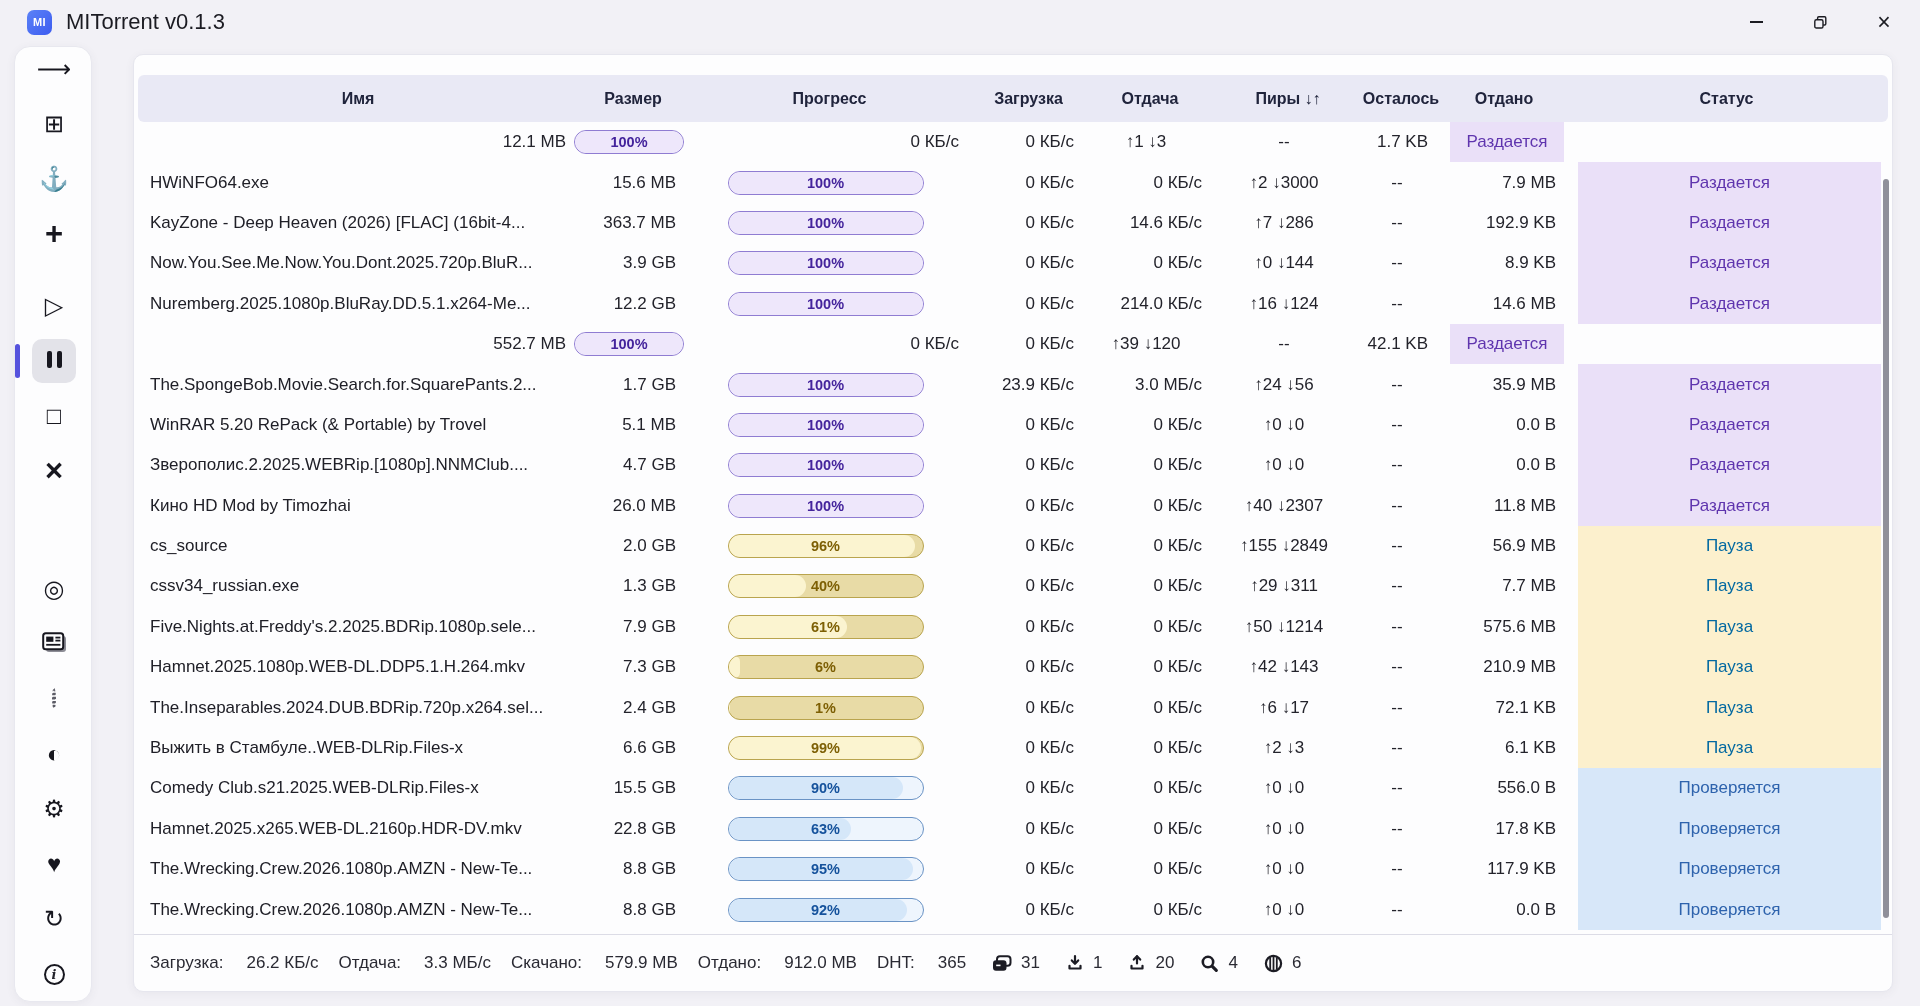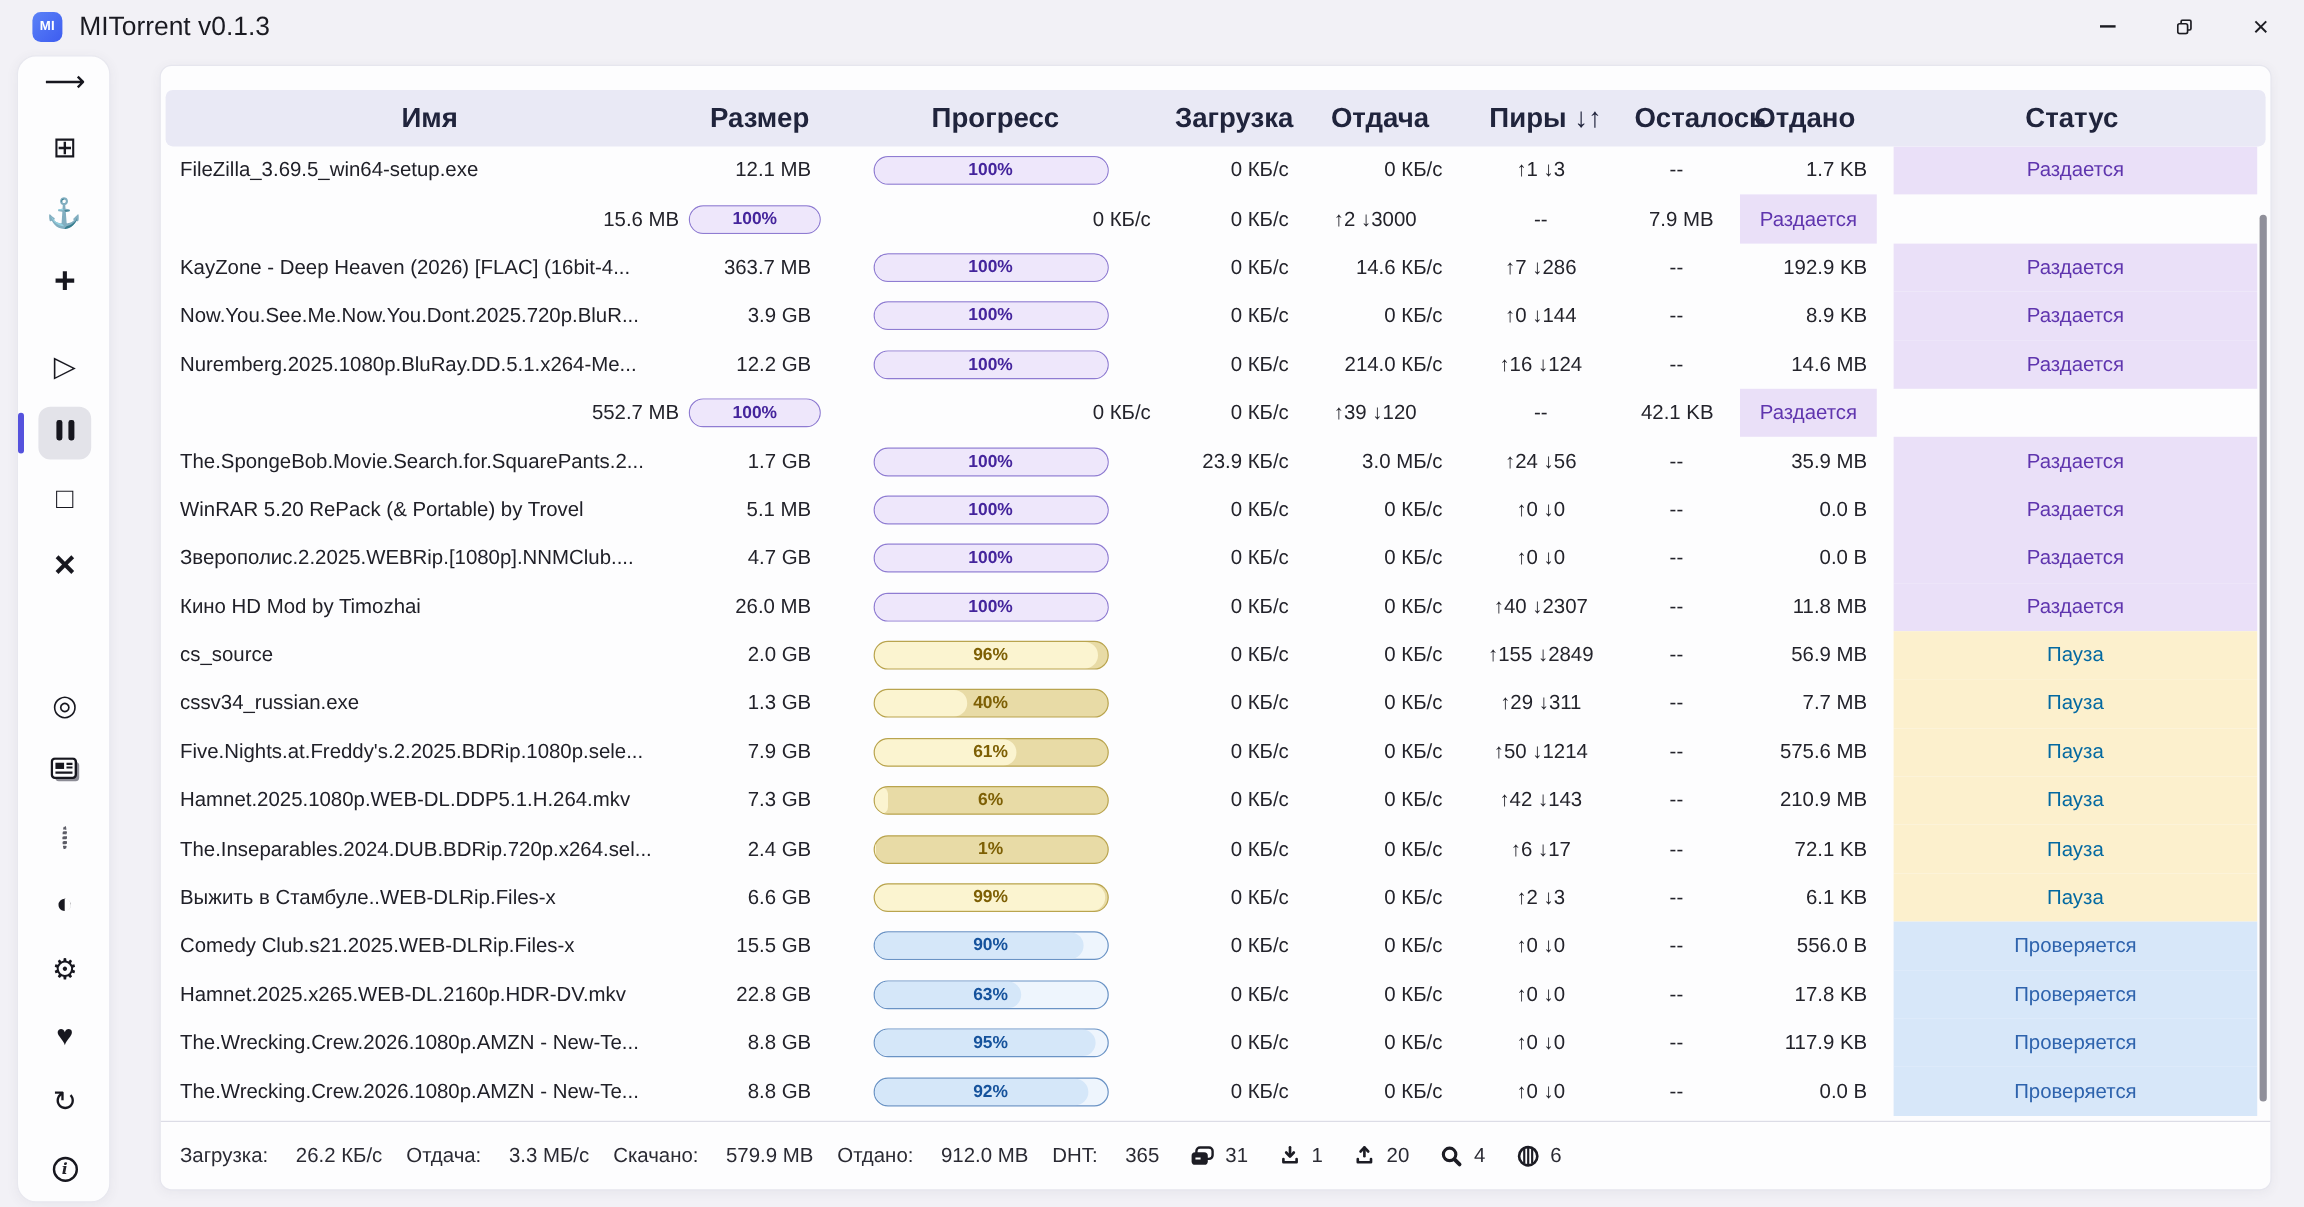--- a/index.html
+++ b/index.html
@@ -50,21 +50,21 @@
   
   .panel { position:absolute; left:133px; top:54px; width:1760px; height:938px;
     background:#fdfdfe; border:1px solid #e6e6ee; border-radius:10px;
     box-shadow:0 2px 10px rgba(60,60,90,.06); }
 
   .t-head, .t-row { display:grid;
     grid-template-columns:440px 110px 283px 115px 128px 148px 78px 128px 317px;
     align-items:center; }
   .t-head { position:absolute; top:20px; left:4px; right:4px; height:47px;
     background:#e9e9f5; border-radius:6px; font-weight:700; color:#20243c;
-    font-size:23px; }
+    font-size:16px; }
   .h-cell { text-align:center; cursor:default; }
 
   .rows { position:absolute; top:67px; left:0; right:0; height:808px; overflow:hidden; }
   .t-row { height:40.4px; font-size:17px; }
   .cell { white-space:nowrap; }
   .c-name { padding-left:16px; overflow:hidden; color:#202028; }
   .num { text-align:right; padding-right:8px; }
   .c-peers, .c-eta { text-align:center; }
 
   .c-prog { display:flex; justify-content:center; }
@@ -225,36 +225,36 @@
     <div class="h-cell">Загрузка</div>
     <div class="h-cell">Отдача</div>
     <div class="h-cell">Пиры ↓↑</div>
     <div class="h-cell">Осталось</div>
     <div class="h-cell">Отдано</div>
     <div class="h-cell">Статус</div>
   </div>
 
   <div class="rows">
       <div class="t-row">
-    <div class="cell c-name">FileZilla_3.69.5_win64-setup.exe</div>
     <div class="cell c-size num">12.1 MB</div>
     <div class="cell c-prog">
       <div class="pbar seeding">
         <div class="pfill" style="width: 100%;"></div>
         <div class="plabel">100%</div>
       </div>
     </div>
     <div class="cell c-down num">0 КБ/с</div>
     <div class="cell c-up num">0 КБ/с</div>
     <div class="cell c-peers">↑1 ↓3</div>
     <div class="cell c-eta">--</div>
     <div class="cell c-given num">1.7 KB</div>
     <div class="cell c-status seeding">Раздается</div>
   </div>
       <div class="t-row">
+    <div class="cell c-name">HWiNFO64.exe</div>
     <div class="cell c-size num">15.6 MB</div>
     <div class="cell c-prog">
       <div class="pbar seeding">
         <div class="pfill" style="width: 100%;"></div>
         <div class="plabel">100%</div>
       </div>
     </div>
     <div class="cell c-down num">0 КБ/с</div>
     <div class="cell c-up num">0 КБ/с</div>
     <div class="cell c-peers">↑2 ↓3000</div>

